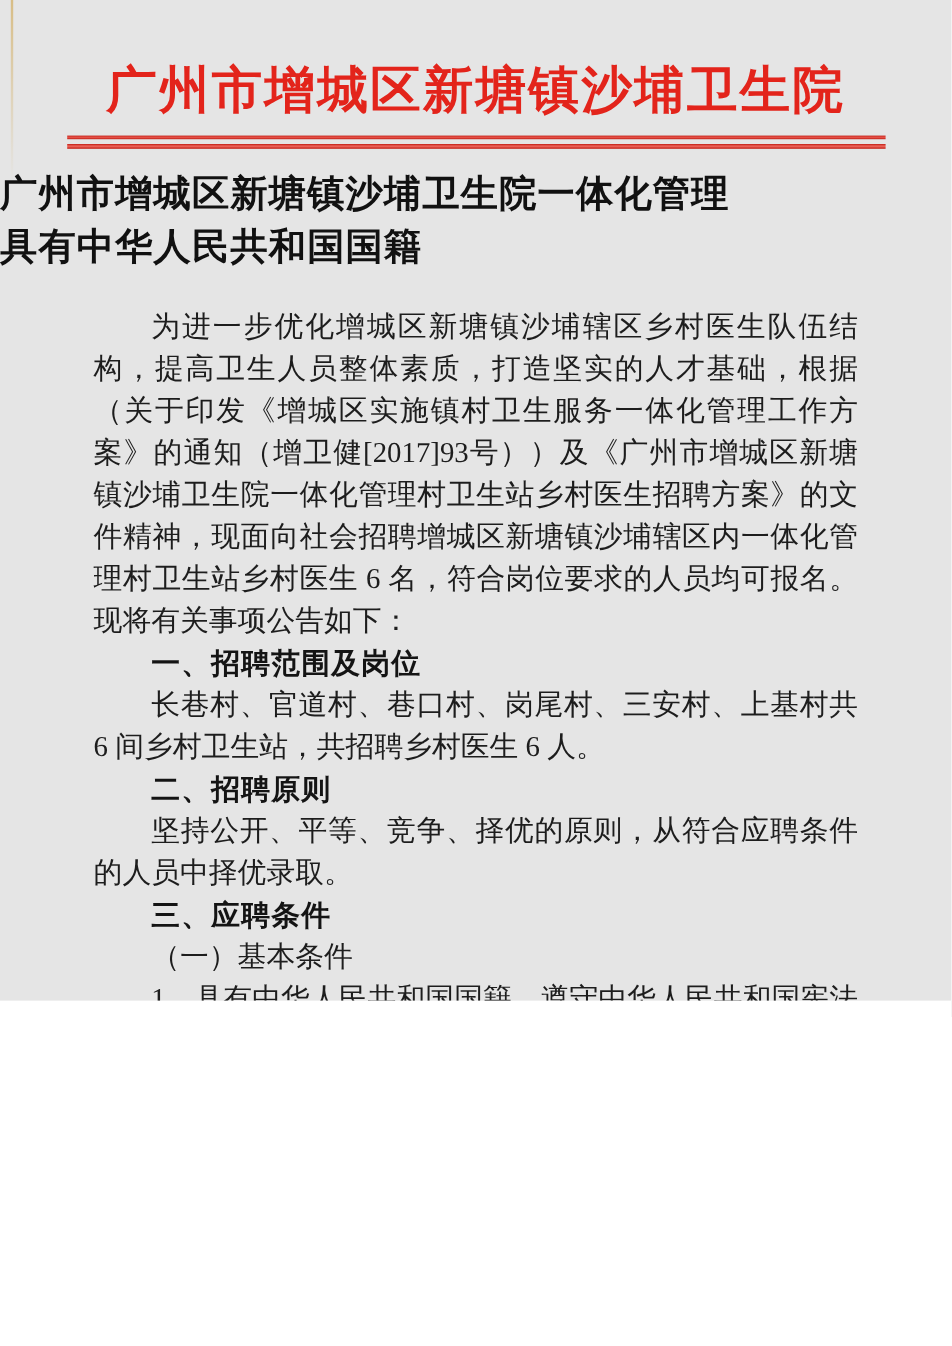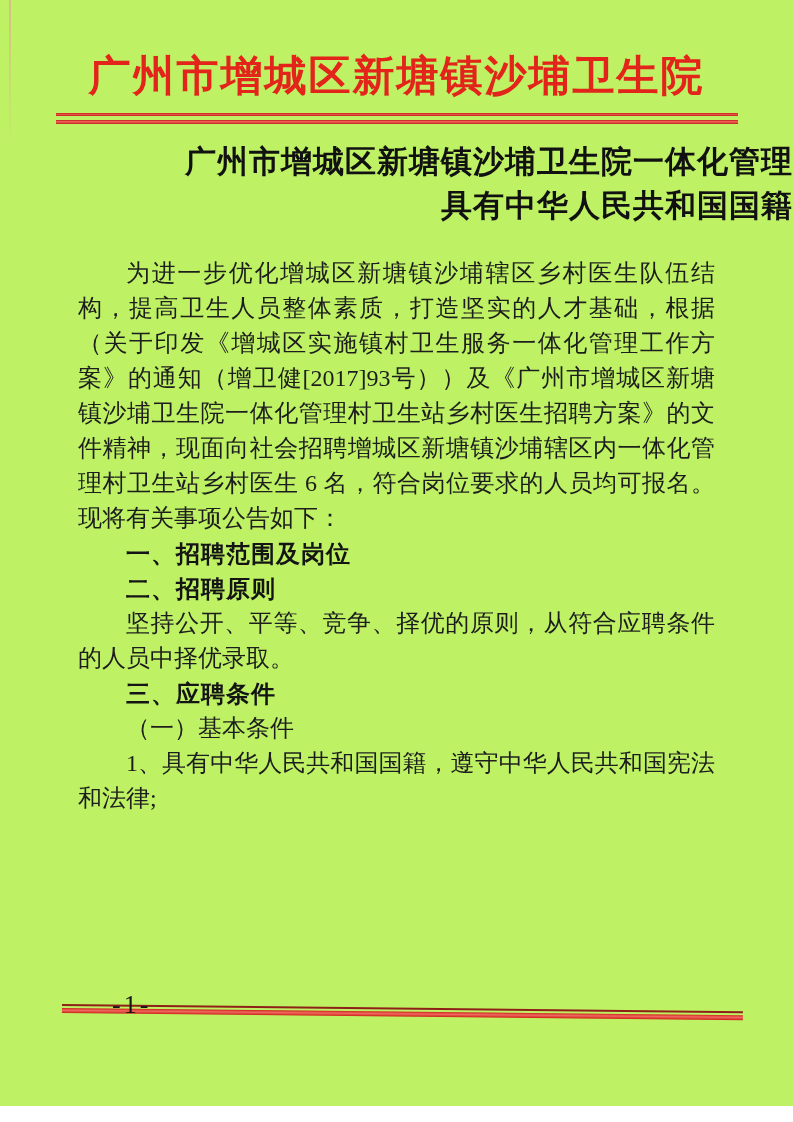--- a/index.html
+++ b/index.html
@@ -1,20 +1,20 @@
 <!DOCTYPE html>
 <html><head>
 <meta charset="utf-8">
 <style>
   html, body { margin: 0; padding: 0; background: #ffffff; }
   .page {
     position: relative;
     width: 793px;
-    height: 1106px;
-    background: #bef264;
+    height: 834px;
+    background: #e5e5e5;
     overflow: hidden;
     font-family: "Liberation Serif", "DejaVu Serif", serif;
     color: #1a1a1a;
   }
   
   .scan-edge {
     position: absolute;
     left: 9px; top: 0;
     width: 2px; height: 150px;
     background: linear-gradient(to bottom, #d8bd85, rgba(216,189,133,0));
@@ -38,21 +38,21 @@
     height: 3px;
     background: linear-gradient(to bottom, #c21d13, #e8564d 45%, #c21d13);
   }
   .letterhead-rule .rule-gap { height: 4px; }
   .letterhead-rule .rule-b {
     height: 4px;
     background: linear-gradient(to bottom, #c21d13, #ef6a60 45%, #c21d13);
   }
   .doc-title {
     margin: 16px auto 0 auto;
-    text-align: right;
+    text-align: left;
     font-family: "Liberation Sans", "DejaVu Sans", sans-serif;
     font-weight: bold;
     font-size: 31px;
     line-height: 44px;
     letter-spacing: 1px;
     color: #111111;
   }
   .body-text {
     margin: 28px 78px 0 78px;
     font-size: 24px;
@@ -116,20 +116,21 @@
 
   <div class="doc-title">
     <div>广州市增城区新塘镇沙埔卫生院一体化管理</div>
     <div>具有中华人民共和国国籍</div>
   </div>
 
   <div class="body-text">
     <p class="p-indent">为进一步优化增城区新塘镇沙埔辖区乡村医生队伍结构，提高卫生人员整体素质，打造坚实的人才基础，根据（关于印发《增城区实施镇村卫生服务一体化管理工作方案》的通知（增卫健[2017]93号））及《广州市增城区新塘镇沙埔卫生院一体化管理村卫生站乡村医生招聘方案》的文件精神，现面向社会招聘增城区新塘镇沙埔辖区内一体化管理村卫生站乡村医生 6 名，符合岗位要求的人员均可报名。现将有关事项公告如下：</p>
 
     <p class="sec-heading">一、招聘范围及岗位</p>
+    <p class="p-indent">长巷村、官道村、巷口村、岗尾村、三安村、上基村共 6 间乡村卫生站，共招聘乡村医生 6 人。</p>
 
     <p class="sec-heading">二、招聘原则</p>
     <p class="p-indent">坚持公开、平等、竞争、择优的原则，从符合应聘条件的人员中择优录取。</p>
 
     <p class="sec-heading">三、应聘条件</p>
     <p class="sub-heading">（一）基本条件</p>
     <p class="p-indent">1、具有中华人民共和国国籍，遵守中华人民共和国宪法和法律;</p>
   </div>
 
   <div class="footer-rule">

